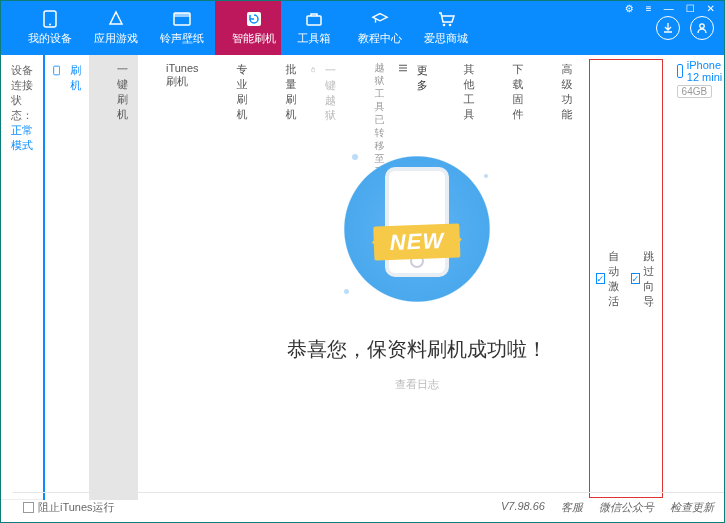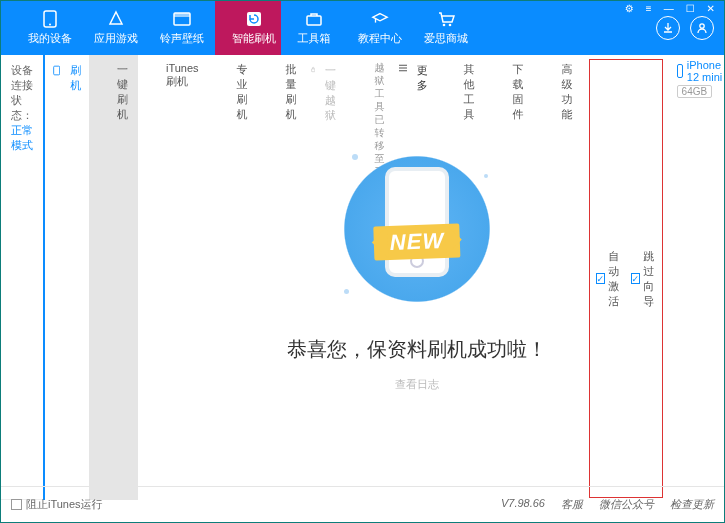--- a/index.html
+++ b/index.html
@@ -51,21 +51,21 @@
 .illus-banner { position: absolute; left: 50%; top: 58%; transform: translate(-50%,-50%) rotate(-2deg); background: #f7c948; color: #fff; font-weight: bold; font-style: italic; font-size: 22px; padding: 4px 16px; letter-spacing: 1px; border-radius: 2px; }
 .illus-banner::before, .illus-banner::after { content:''; position:absolute; top:0; width:0; height:0; border:16px solid transparent; }
 .illus-banner::before { left:-18px; border-right-color:#f7c948; }
 .illus-banner::after { right:-18px; border-left-color:#f7c948; }
 .dot { position:absolute; width:6px; height:6px; background:#bcdcf7; border-radius:50%; }
 
 .success-text { font-size: 20px; color: #333; margin-top: 22px; }
 .confirm-btn { margin-top: 16px; padding: 6px 28px; border: 1px solid #ccc; background: #fff; font-size: 12px; color: #444; cursor: pointer; }
 .view-log { margin-top: 14px; font-size: 11px; color: #bbb; cursor: pointer; }
 
-.statusbar { position: absolute; bottom: 0; left: 0; right: 0; height: 36px; border-top: 1px solid #e5e5e5; display: flex; align-items: center; font-size: 11px; color: #666; padding: 0 10px; }
+.statusbar { position: absolute; bottom: 0; left: 12px; right: 0; height: 30px; border-top: 1px solid #e5e5e5; display: flex; align-items: center; font-size: 11px; color: #666; padding: 0 10px; }
 .statusbar .sb-left { display: flex; align-items: center; gap: 4px; }
 .sb-cb { width: 11px; height: 11px; border: 1px solid #999; }
 .statusbar .sb-right { margin-left: auto; display: flex; gap: 16px; font-style: italic; }
 .sb-right span { cursor: pointer; }
 
 svg { display: block; }
 </style>
 </head>
 <body>
 

